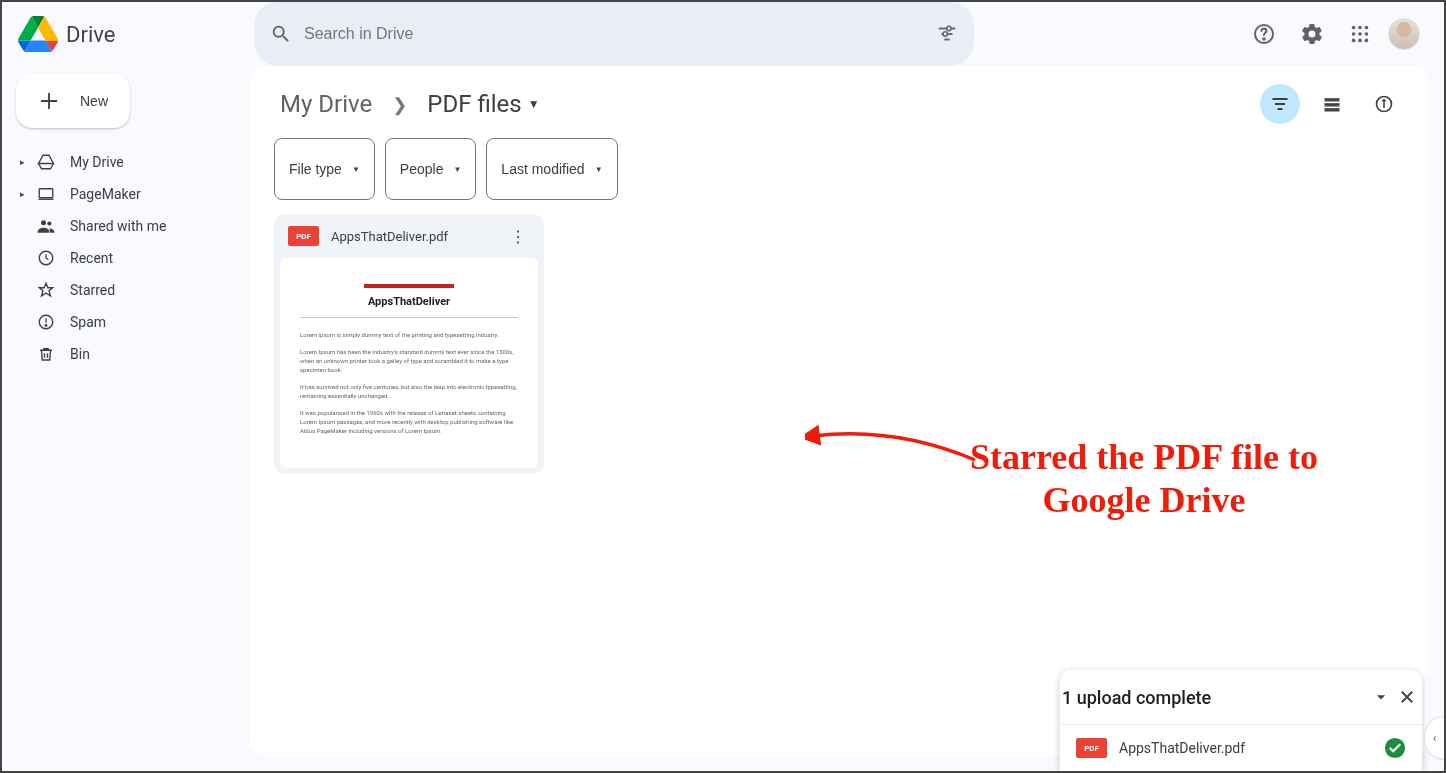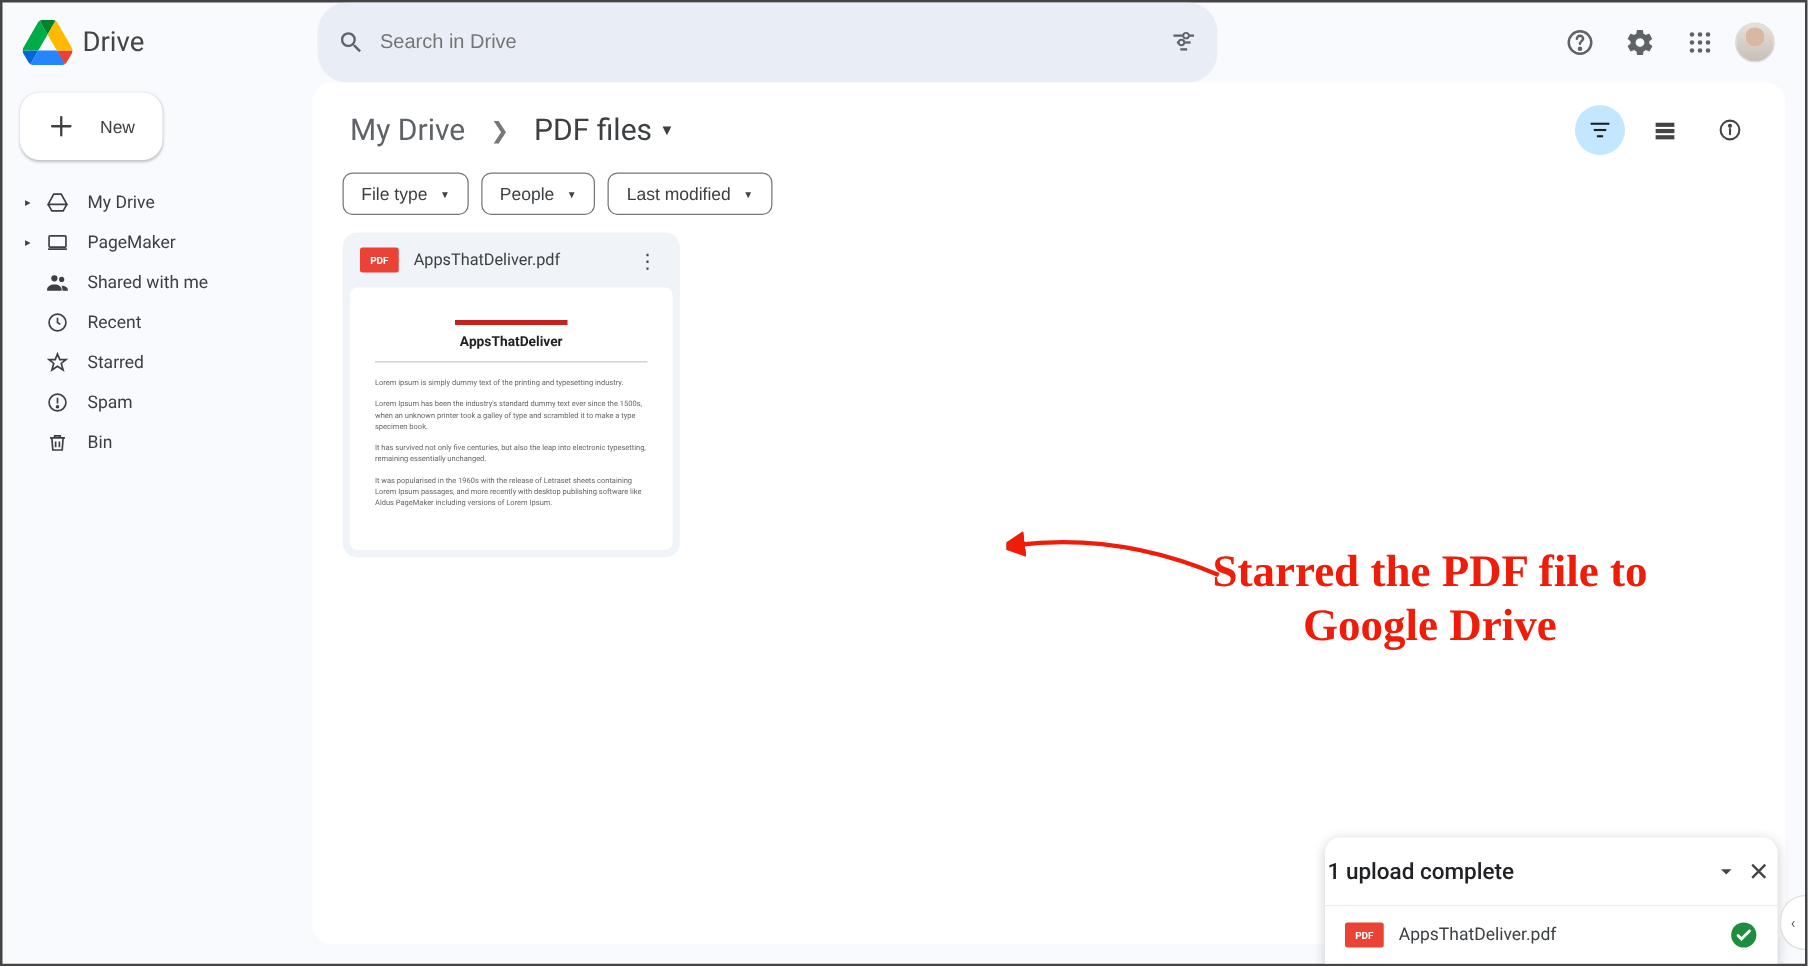--- a/index.html
+++ b/index.html
@@ -26,21 +26,21 @@
 .main { flex: 1; background: #fff; border-radius: 16px; margin: 0 16px 16px 0; padding: 20px 24px; position: relative; overflow: hidden; }
 .breadcrumb { display: flex; align-items: center; gap: 14px; font-size: 24px; color: #3c4043; }
 .bc-item { display:flex; align-items:center; gap:6px; padding:4px 6px; border-radius:8px; cursor:pointer; }
 .bc-root { color: #5f6368; }
 .bc-chev { color:#777; font-size: 18px; }
 .main-tools { position: absolute; right: 24px; top: 18px; display: flex; align-items: center; gap: 12px; }
 .tool-btn { width: 40px; height: 40px; display:flex; align-items:center; justify-content:center; border-radius:50%; cursor:pointer; color:#444; }
 .tool-btn.active { background:#c2e7ff; }
 
 .filter-row { display: flex; gap: 10px; margin-top: 16px; }
-.chip { display: flex; align-items: center; gap: 10px; border: 1px solid #747775; border-radius: 8px; padding: 8px 14px; font-size: 14px; color: #3c4043; cursor: pointer; background:#fff; }
+.chip { display: flex; align-items: center; gap: 10px; border: 1px solid #747775; border-radius: 8px; padding: 22px 14px; font-size: 14px; color: #3c4043; cursor: pointer; background:#fff; }
 .chip .arr { font-size: 8px; color:#444; }
 
 .section-row { display:flex; align-items:center; justify-content:space-between; margin-top: 26px; font-size: 14px; color:#3c4043; font-weight:500; }
 .sort-hdr { display:flex; align-items:center; gap:8px; color:#444; cursor:pointer; }
 
 .file-grid { margin-top: 14px; display:flex; gap:16px; }
 .file-card { width: 270px; background:#f0f4f9; border-radius:12px; overflow:hidden; cursor:pointer; }
 .card-hdr { display:flex; align-items:center; gap:12px; padding: 12px 14px; }
 .pdf-badge { width:31px; height:20px; background:#ea4335; color:#fff; font-size:8px; font-weight:700; display:flex; align-items:center; justify-content:center; border-radius:2px; }
 .card-title { flex:1; font-size:13px; color:#3c4043; white-space:nowrap; overflow:hidden; text-overflow:ellipsis; }

